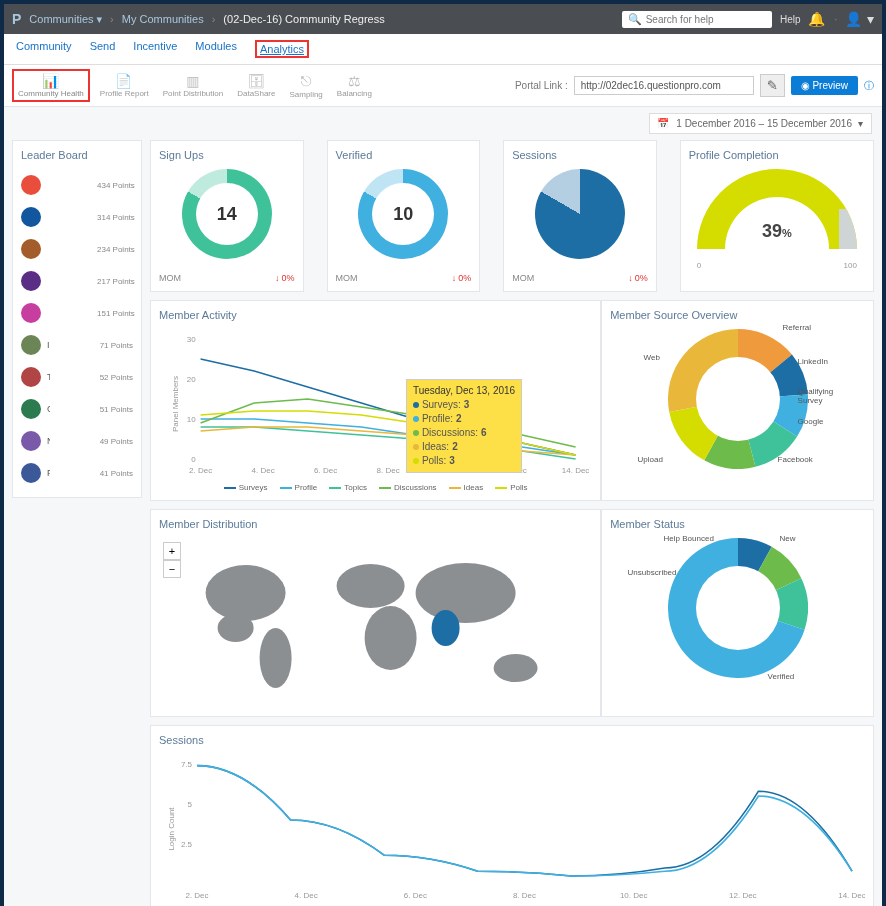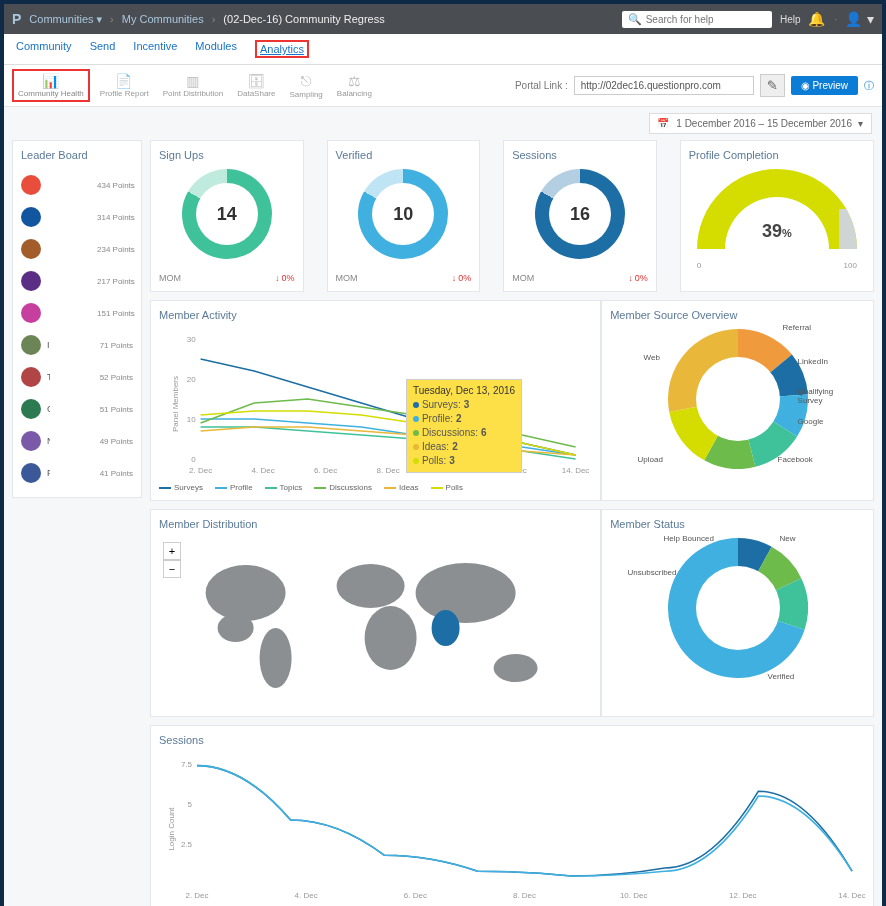--- a/index.html
+++ b/index.html
@@ -73,21 +73,21 @@
 .gauge-scale { display:flex; justify-content:space-between; width:160px; margin:2px auto 0 auto; font-size:8px; color:#999;}
 
 
 .two-col { display: flex; }
 .two-col .card:first-child { flex: 1.7; }
 .two-col .card:last-child { flex: 1; }
 
 
 .line-chart { position: relative; height: 150px; }
 .line-chart svg { width: 100%; height: 100%; }
-.chart-legend { display: flex; gap: 12px; justify-content: flex-start; font-size: 8px; color: #666; margin-top: 4px; flex-wrap: wrap; }
+.chart-legend { display: flex; gap: 12px; justify-content: center; font-size: 8px; color: #666; margin-top: 4px; flex-wrap: wrap; }
 .legend-item { display: flex; align-items: center; gap: 3px; }
 .legend-swatch { width: 12px; height: 2px; }
 .chart-tooltip { position:absolute; background:#fde047; border:1px solid #ccc; padding:4px 6px; font-size:10px; color:#555; right:70px; top:50px; line-height:1.4; }
 .chart-tooltip .tt-row{display:flex;align-items:center;gap:3px;}
 .tt-dot{width:6px;height:6px;border-radius:50%;}
 
 
 .map-wrap { position: relative; height: 170px; }
 .map-wrap svg { width: 100%; height: 100%; }
 .zoom-ctrl { position: absolute; top: 4px; left: 4px; display: flex; flex-direction: column; }
@@ -266,21 +266,20 @@
               <span class="mom-val">
                 <span>↓</span>
                 <span>0%</span>
               </span>
             </div>
         </div>
         <div class="card metric-card">
           <div class="card-title">Sessions</div>
           <div class="donut-hole">
             <div class="donut-ring" id="ring-sessions" style="background: conic-gradient(rgb(28, 110, 164) 0deg, rgb(28, 110, 164) 300deg, rgba(28, 110, 164, 0.333) 300deg, rgba(28, 110, 164, 0.333) 360deg);"></div>
-            <div class="donut-center">16</div>
           </div>
           <div class="mom-row">
               <span>MOM</span>
               <span class="mom-val">
                 <span>↓</span>
                 <span>0%</span>
               </span>
             </div>
         </div>
         <div class="card metric-card profile">

